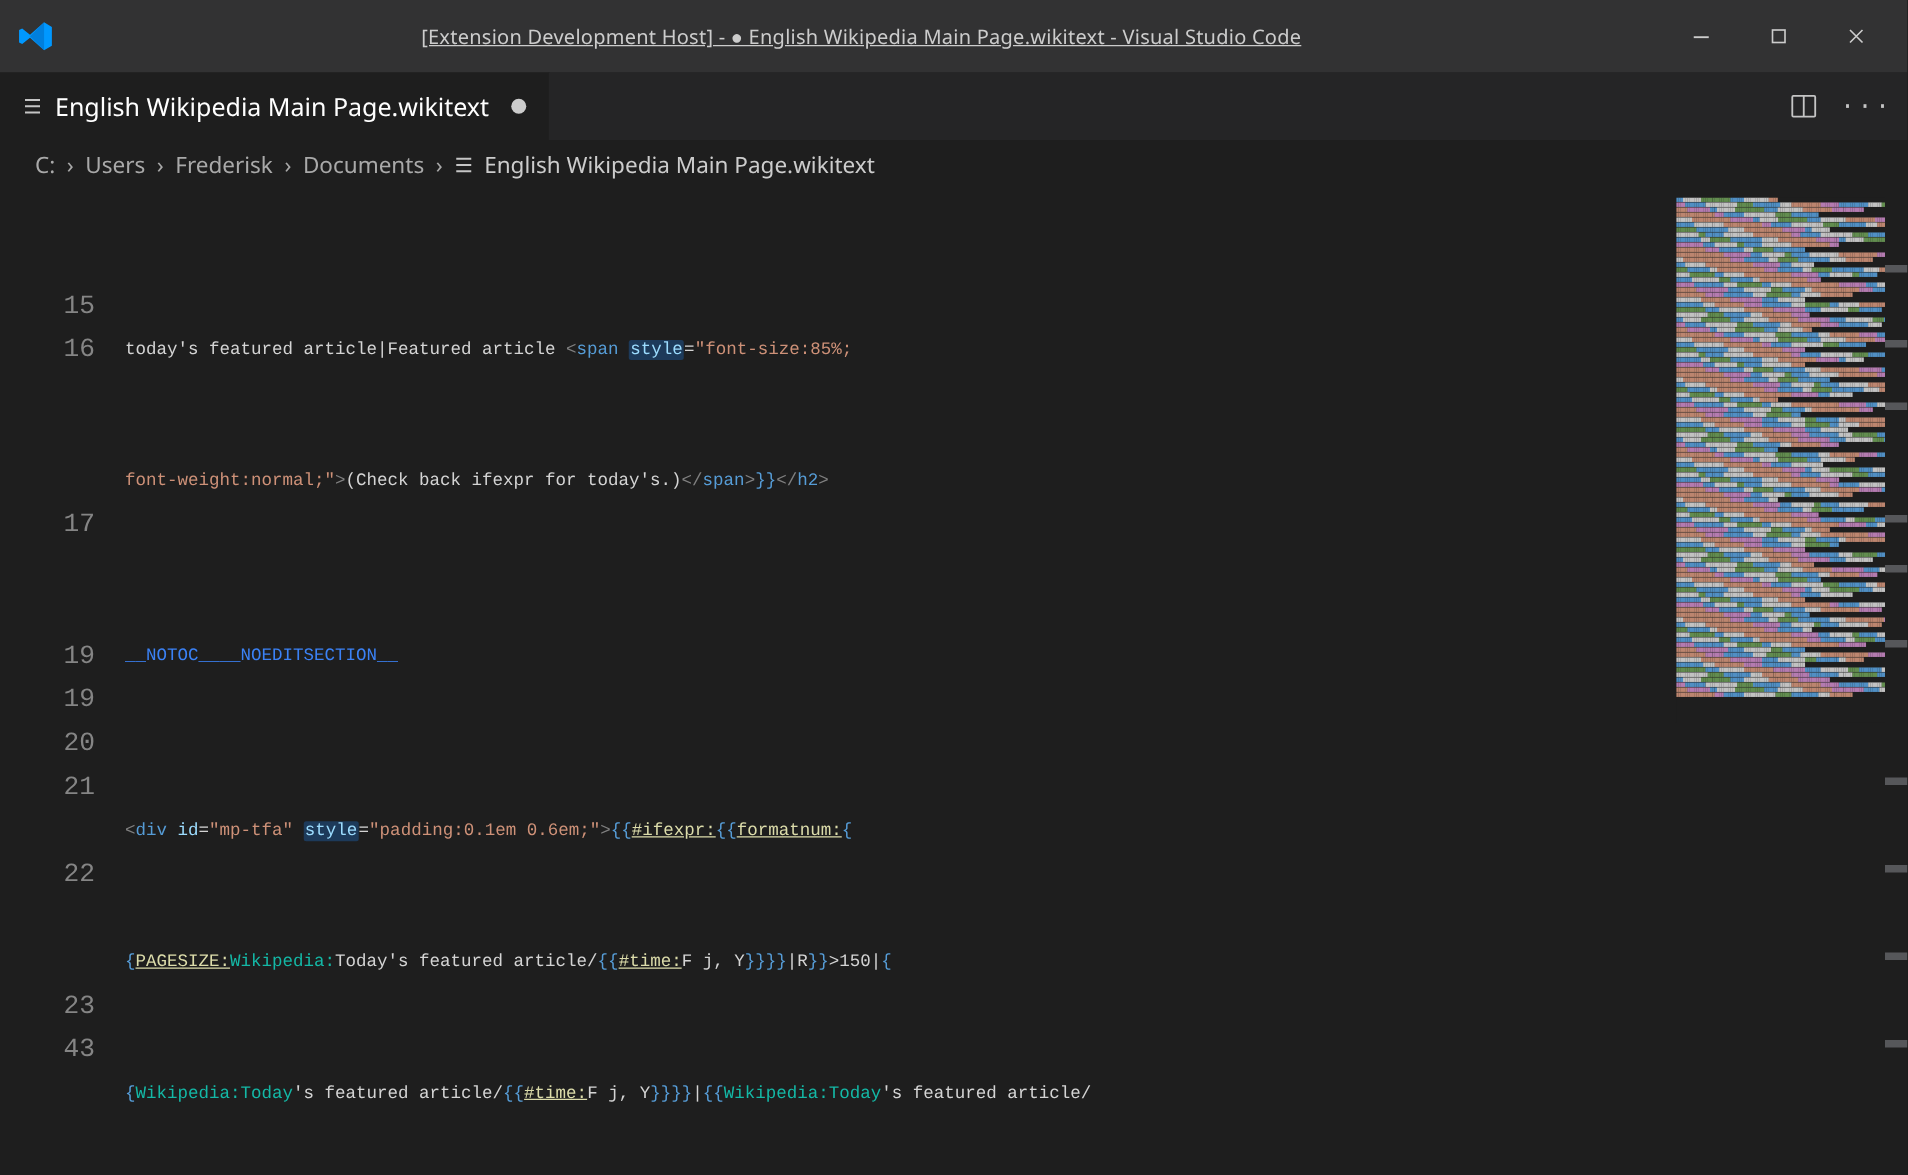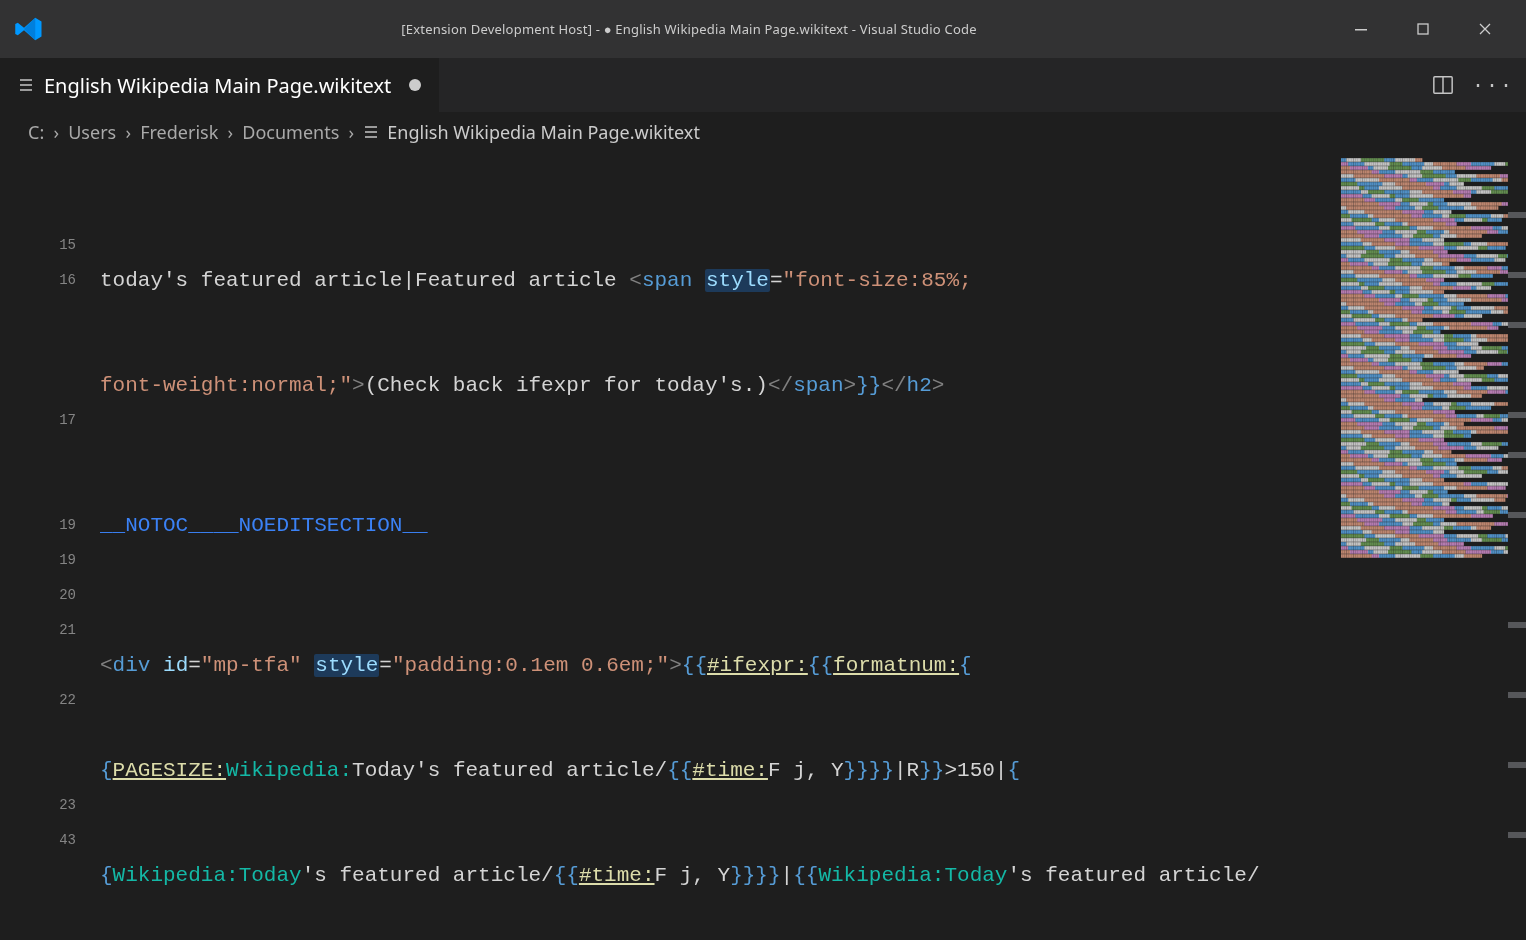--- a/index.html
+++ b/index.html
@@ -17,25 +17,26 @@
     display: flex;
     align-items: center;
     padding: 0 10px;
     -webkit-app-region: drag;
   }
   .title-bar .logo { width: 38px; display:flex; align-items:center; justify-content:center;}
   .title-bar .title-text {
     flex: 1;
     text-align: center;
     font-family: "Segoe UI", system-ui, sans-serif;
-    font-size: 13px;
+    font-size: 16px;
     color: #cccccc;
     letter-spacing: 0.2px;
     white-space: nowrap;
     overflow: hidden;
+    text-decoration: underline;
   }
   .window-controls { display: flex; gap: 0; }
   .window-controls .wc {
     width: 62px; height: 58px; display:flex; align-items:center; justify-content:center;
     color:#cccccc; cursor:pointer;
   }
   .window-controls .wc svg { width: 16px; height: 16px; }
 
   
   .tab-row {
@@ -92,30 +93,30 @@
     position:relative;
     height: calc(940px - 58px - 54px - 40px);
     display:flex;
     background:#1e1e1e;
   }
   .gutter {
     width: 100px;
     padding-top: 6px;
     text-align:right;
     color:#858585;
-    font-size: 14px;
+    font-size: 21px;
     line-height: 35px;
     padding-right: 24px;
     user-select:none;
   }
   .gutter .ln { height:35px; }
   .code {
     flex:1;
     padding-top:6px;
-    font-size: 21px;
+    font-size: 14px;
     line-height: 35px;
     white-space: pre;
     overflow:hidden;
     padding-right: 80px;
   }
   .code .line { height:35px; white-space: pre-wrap; word-break: break-all;} 
   .minimap {
     position:absolute;
     right: 18px;
     top: 6px;

